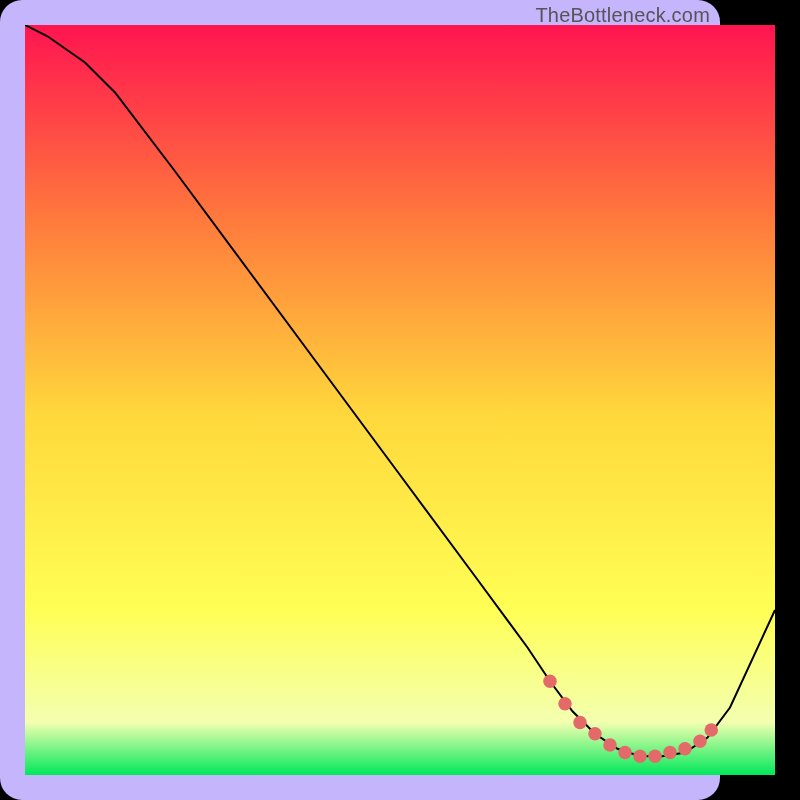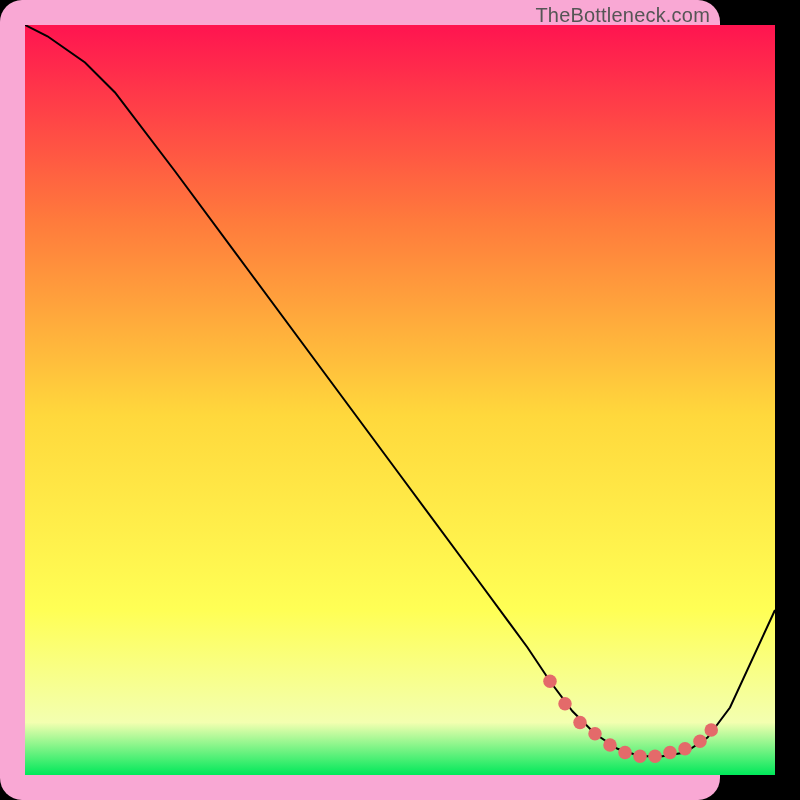--- a/index.html
+++ b/index.html
@@ -8,21 +8,21 @@
     width: 800px;
     height: 800px;
     background: #000;
     overflow: hidden;
     font-family: Arial, Helvetica, sans-serif;
   }
   .stage {
     position: relative;
     width: 720px;
     height: 800px;
-    background: #f9a8d4;
+    background: #c4b5fd;
     border-radius: 22px;
   }
   .plot {
     position: absolute;
     left: 25px;
     top: 25px;
     width: 750px;
     height: 750px;
   }
   .watermark {

